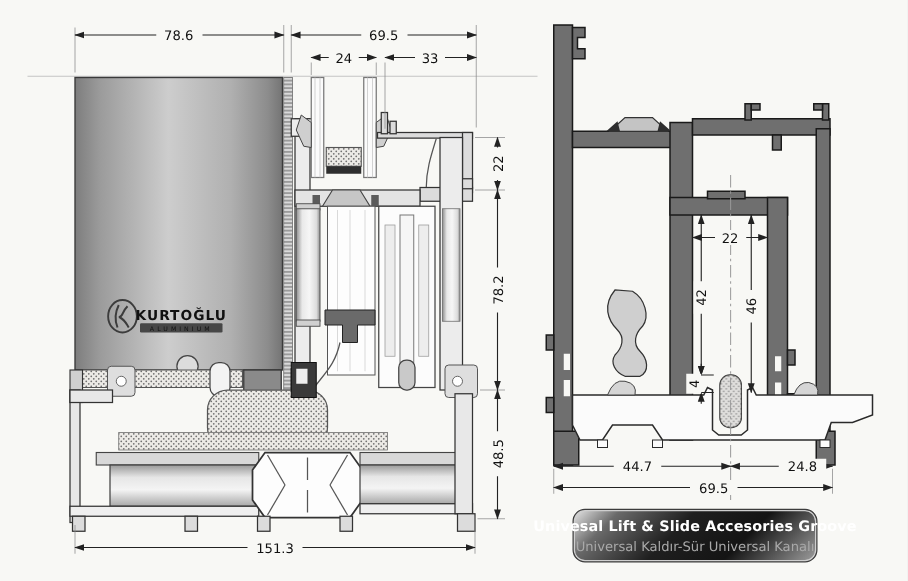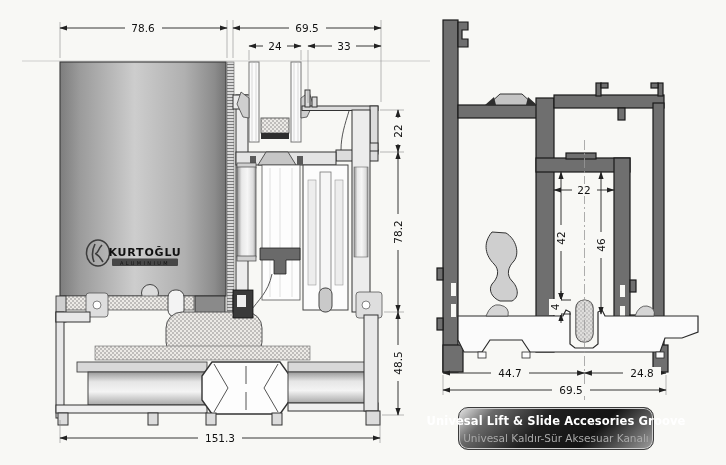--- a/index.html
+++ b/index.html
@@ -320,16 +320,16 @@
       <text class="dimtxt" x="80" y="377" text-anchor="middle">44.7</text>
       <rect x="193" y="367" width="38" height="12" fill="#f8f8f5"></rect>
       <text class="dimtxt" x="212" y="377" text-anchor="middle">24.8</text>
       <rect x="122" y="384" width="38" height="12" fill="#f8f8f5"></rect>
       <text class="dimtxt" x="141" y="394" text-anchor="middle">69.5</text>
     </g>
   </svg>
 
   <div class="caption-box">
     <div class="caption-title">Univesal Lift &amp; Slide Accesories Groove</div>
-    <div class="caption-sub">Univesal Kaldır-Sür Aksesuar Kanalı</div>
+    <div class="caption-sub">Universal Kaldır-Sür Universal Kanalı</div>
   </div>
 
 </div>
 
 </body></html>

